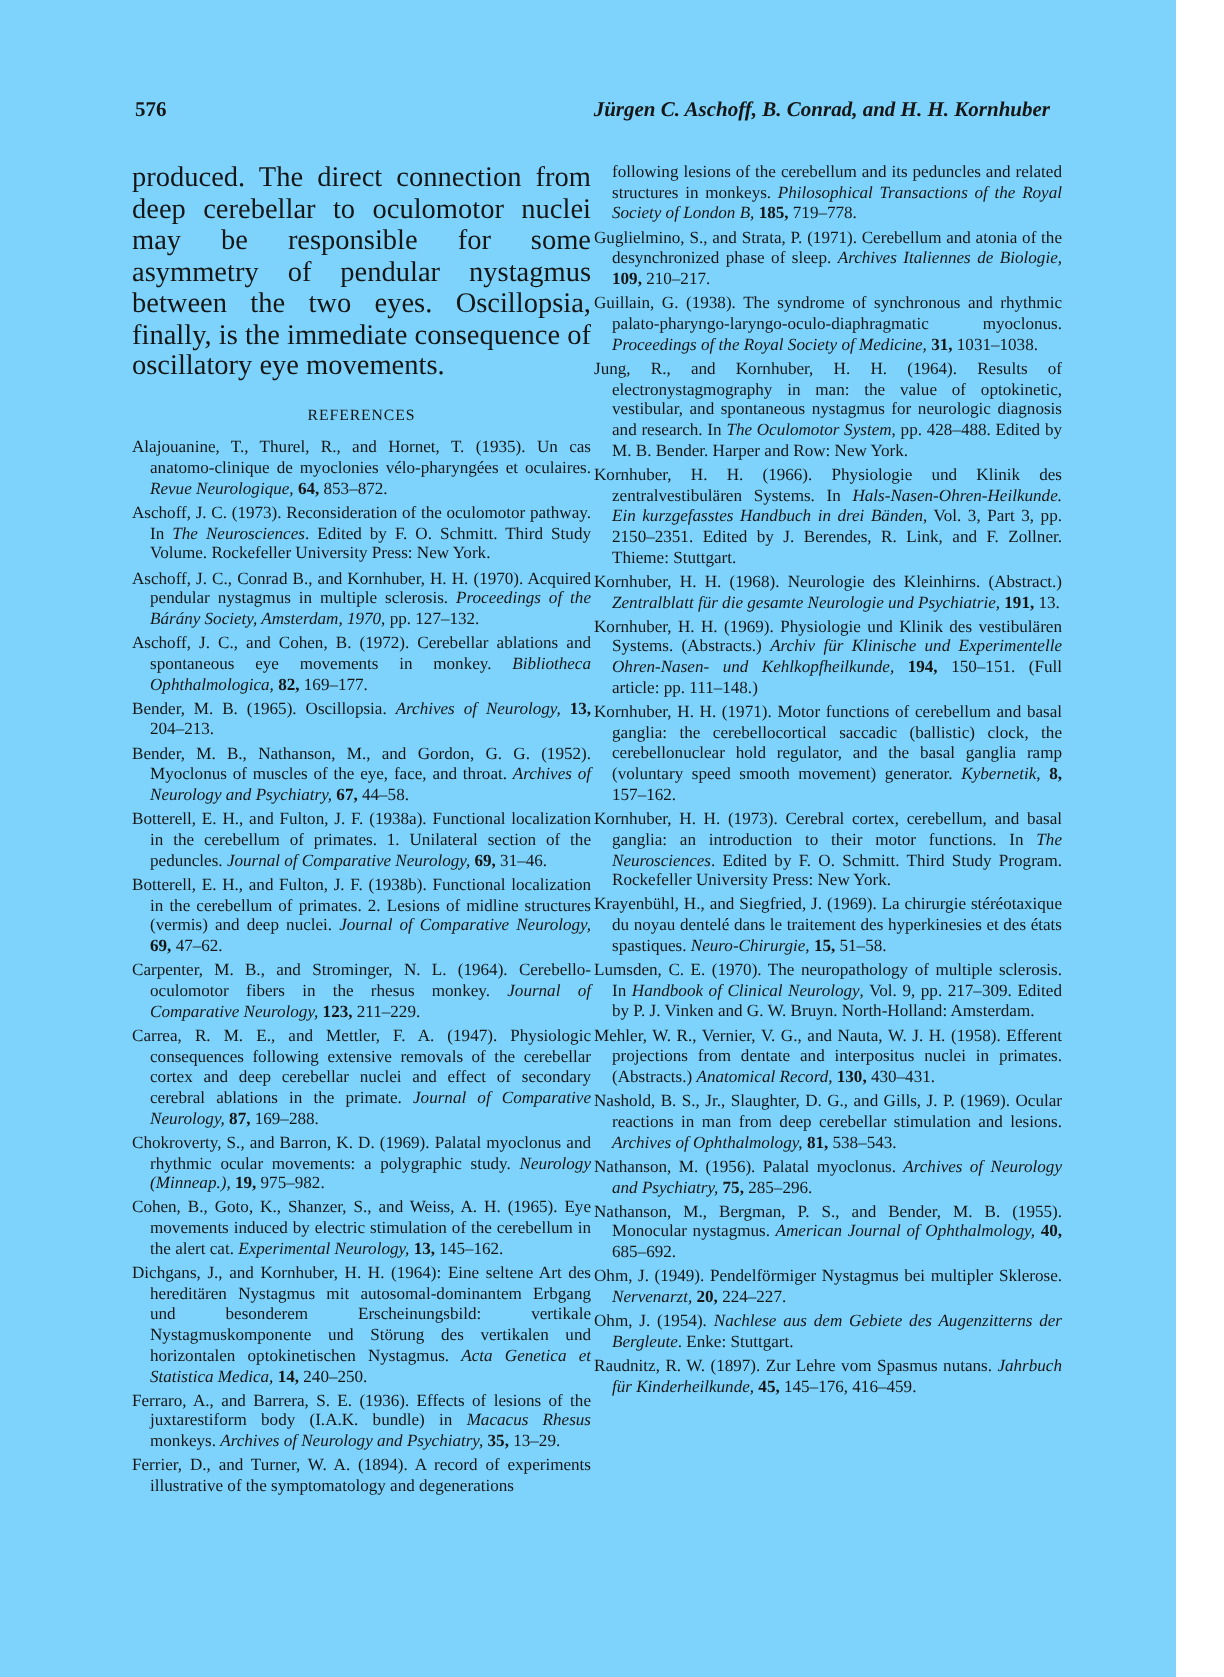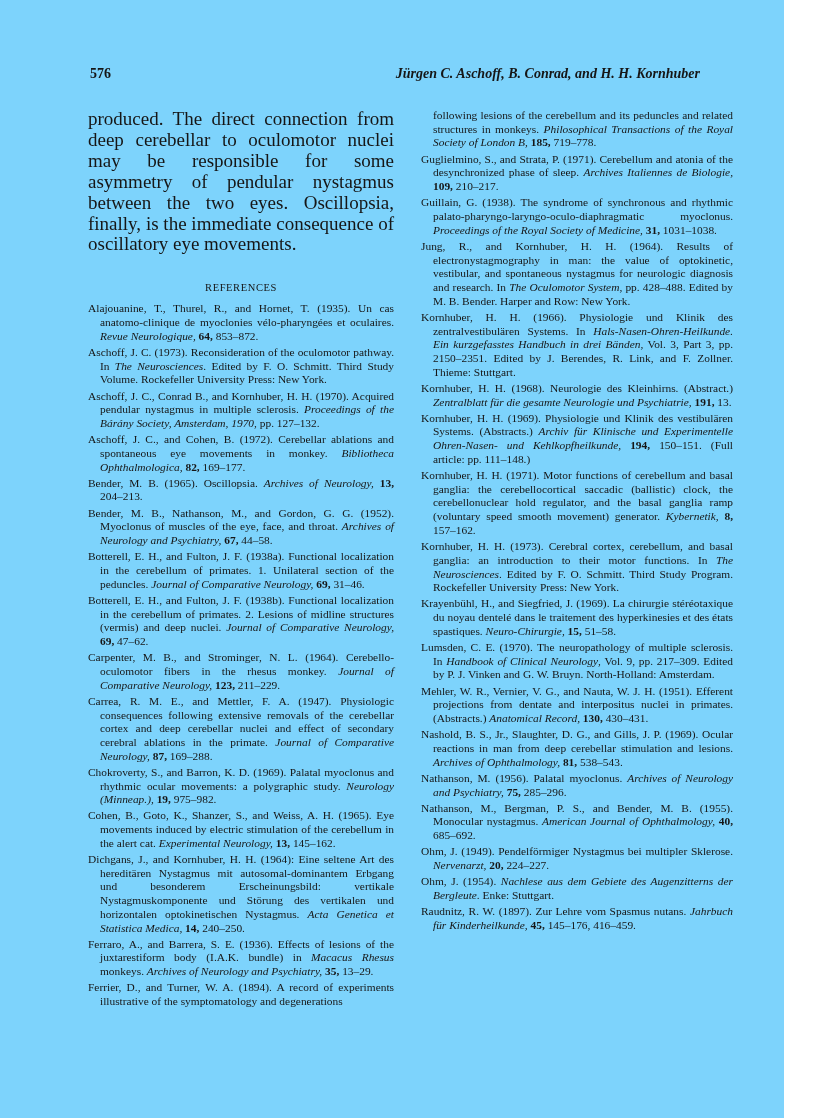--- a/index.html
+++ b/index.html
@@ -9,26 +9,26 @@
     background:#7dd3fc;
     color:#161616;
     font-family:"Liberation Serif","DejaVu Serif",serif;
     overflow:hidden;
   }
   .header{position:absolute;top:66px;left:88px;right:84px;height:20px;}
   .pagenum{position:absolute;left:2px;top:0;font-size:14px;font-weight:bold;}
   .runtitle{text-align:right;font-size:14px;font-weight:bold;font-style:italic;}
   .col{position:absolute;top:109px;}
   .col-left{left:88px;width:306px;}
-  .col-right{left:421px;width:312px;}
+  .col-right{left:396px;width:312px;}
   .bodypara{
     margin:0;font-size:19px;line-height:20.9px;text-align:justify;
   }
   .refhead{
-    margin:27px 0 9px 0;font-size:10.5px;font-weight:normal;
+    margin:17px 0 9px 0;font-size:10.5px;font-weight:normal;
     text-align:center;letter-spacing:0.6px;
   }
   .reflist,.ref{font-size:11.4px;line-height:13.7px;text-align:justify;}
   .ref{padding-left:12px;text-indent:-12px;margin-bottom:2.5px;}
   .ref.cont{text-indent:0;margin-bottom:2.5px;}
   .ref span.i{font-style:italic;}
   .ref span.b{font-weight:bold;}
 </style>
 </head>
 <body>
@@ -68,21 +68,21 @@
         <div class="ref"><span>Guglielmino, S., and Strata, P. (1971). Cerebellum and atonia of the desynchronized phase of sleep. </span><span class="i">Archives Italiennes de Biologie, </span><span class="b">109, </span><span>210–217.</span></div>
         <div class="ref"><span>Guillain, G. (1938). The syndrome of synchronous and rhythmic palato-pharyngo-laryngo-oculo-diaphragmatic myoclonus. </span><span class="i">Proceedings of the Royal Society of Medicine, </span><span class="b">31, </span><span>1031–1038.</span></div>
         <div class="ref"><span>Jung, R., and Kornhuber, H. H. (1964). Results of electronystagmography in man: the value of optokinetic, vestibular, and spontaneous nystagmus for neurologic diagnosis and research. In </span><span class="i">The Oculomotor System</span><span>, pp. 428–488. Edited by M. B. Bender. Harper and Row: New York.</span></div>
         <div class="ref"><span>Kornhuber, H. H. (1966). Physiologie und Klinik des zentralvestibulären Systems. In </span><span class="i">Hals-Nasen-Ohren-Heilkunde. Ein kurzgefasstes Handbuch in drei Bänden</span><span>, Vol. 3, Part 3, pp. 2150–2351. Edited by J. Berendes, R. Link, and F. Zollner. Thieme: Stuttgart.</span></div>
         <div class="ref"><span>Kornhuber, H. H. (1968). Neurologie des Kleinhirns. (Abstract.) </span><span class="i">Zentralblatt für die gesamte Neurologie und Psychiatrie, </span><span class="b">191, </span><span>13.</span></div>
         <div class="ref"><span>Kornhuber, H. H. (1969). Physiologie und Klinik des vestibulären Systems. (Abstracts.) </span><span class="i">Archiv für Klinische und Experimentelle Ohren-Nasen- und Kehlkopfheilkunde, </span><span class="b">194, </span><span>150–151. (Full article: pp. 111–148.)</span></div>
         <div class="ref"><span>Kornhuber, H. H. (1971). Motor functions of cerebellum and basal ganglia: the cerebellocortical saccadic (ballistic) clock, the cerebellonuclear hold regulator, and the basal ganglia ramp (voluntary speed smooth movement) generator. </span><span class="i">Kybernetik, </span><span class="b">8, </span><span>157–162.</span></div>
         <div class="ref"><span>Kornhuber, H. H. (1973). Cerebral cortex, cerebellum, and basal ganglia: an introduction to their motor functions. In </span><span class="i">The Neurosciences</span><span>. Edited by F. O. Schmitt. Third Study Program. Rockefeller University Press: New York.</span></div>
         <div class="ref"><span>Krayenbühl, H., and Siegfried, J. (1969). La chirurgie stéréotaxique du noyau dentelé dans le traitement des hyperkinesies et des états spastiques. </span><span class="i">Neuro-Chirurgie, </span><span class="b">15, </span><span>51–58.</span></div>
         <div class="ref"><span>Lumsden, C. E. (1970). The neuropathology of multiple sclerosis. In </span><span class="i">Handbook of Clinical Neurology</span><span>, Vol. 9, pp. 217–309. Edited by P. J. Vinken and G. W. Bruyn. North-Holland: Amsterdam.</span></div>
-        <div class="ref"><span>Mehler, W. R., Vernier, V. G., and Nauta, W. J. H. (1951). Efferent projections from dentate and interpositus nuclei in primates. (Abstracts.) </span><span class="i">Anatomical Record, </span><span class="b">130, </span><span>430–431.</span></div>
+        <div class="ref"><span>Mehler, W. R., Vernier, V. G., and Nauta, W. J. H. (1958). Efferent projections from dentate and interpositus nuclei in primates. (Abstracts.) </span><span class="i">Anatomical Record, </span><span class="b">130, </span><span>430–431.</span></div>
         <div class="ref"><span>Nashold, B. S., Jr., Slaughter, D. G., and Gills, J. P. (1969). Ocular reactions in man from deep cerebellar stimulation and lesions. </span><span class="i">Archives of Ophthalmology, </span><span class="b">81, </span><span>538–543.</span></div>
         <div class="ref"><span>Nathanson, M. (1956). Palatal myoclonus. </span><span class="i">Archives of Neurology and Psychiatry, </span><span class="b">75, </span><span>285–296.</span></div>
         <div class="ref"><span>Nathanson, M., Bergman, P. S., and Bender, M. B. (1955). Monocular nystagmus. </span><span class="i">American Journal of Ophthalmology, </span><span class="b">40, </span><span>685–692.</span></div>
         <div class="ref"><span>Ohm, J. (1949). Pendelförmiger Nystagmus bei multipler Sklerose. </span><span class="i">Nervenarzt, </span><span class="b">20, </span><span>224–227.</span></div>
         <div class="ref"><span>Ohm, J. (1954). </span><span class="i">Nachlese aus dem Gebiete des Augenzitterns der Bergleute</span><span>. Enke: Stuttgart.</span></div>
         <div class="ref"><span>Raudnitz, R. W. (1897). Zur Lehre vom Spasmus nutans. </span><span class="i">Jahrbuch für Kinderheilkunde, </span><span class="b">45, </span><span>145–176, 416–459.</span></div>
       </div>
   </div>
 
 </div>

